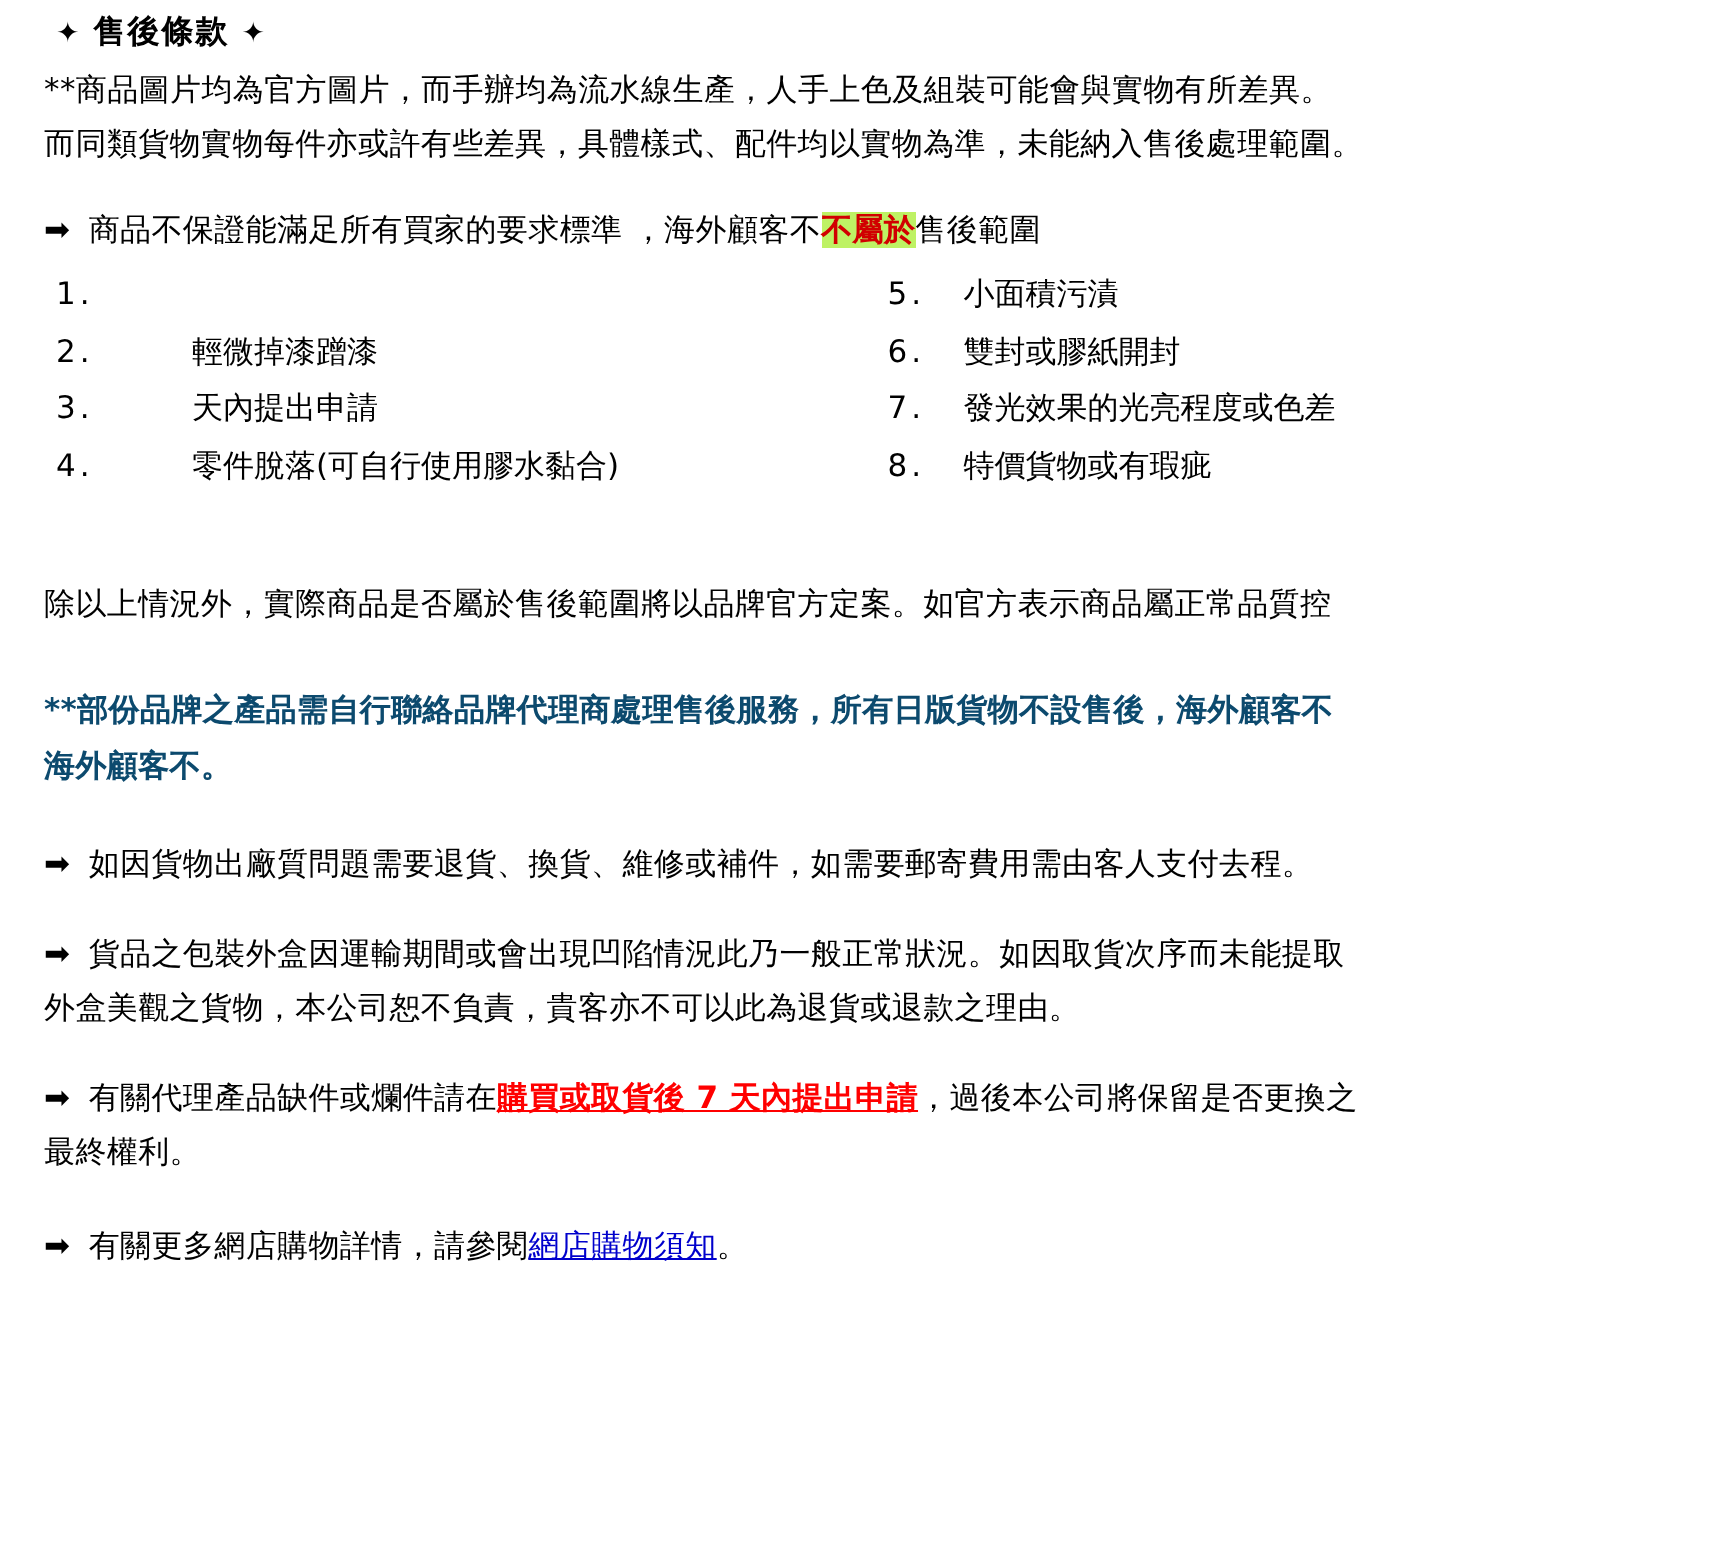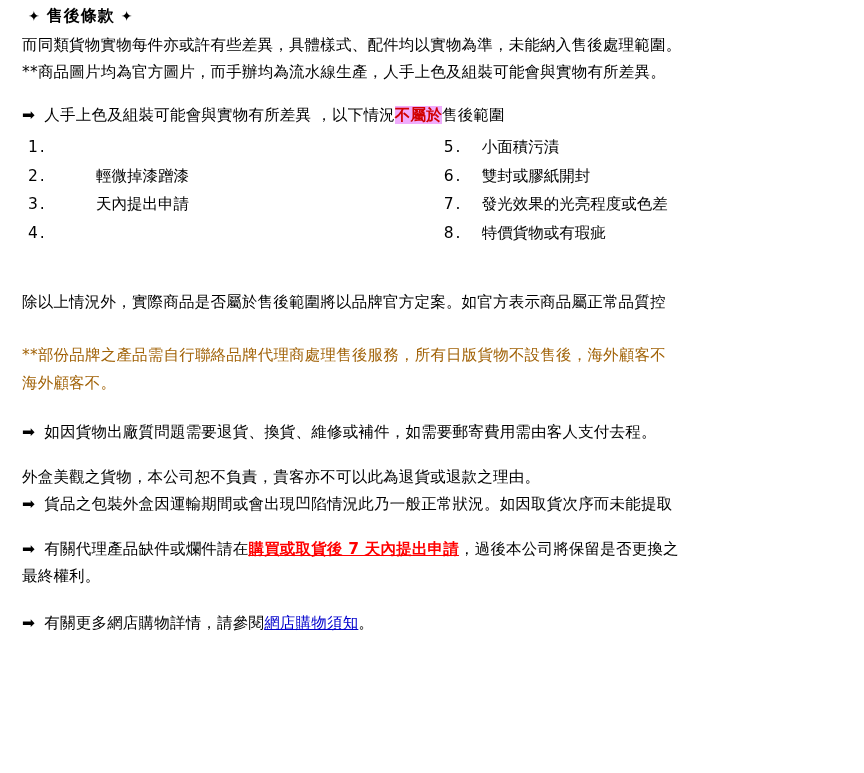--- a/index.html
+++ b/index.html
@@ -38,27 +38,27 @@
     letter-spacing: 0.2px;
   }
   .block-gap {
     height: 16px;
   }
   .arrow {
     font-family: "DejaVu Sans", sans-serif;
     padding-right: 4px;
   }
   .hl {
-    background: #f0abfc;
+    background: #bef264;
     color: #d10000;
     font-weight: bold;
   }
   .red-bold {
-    color: #a16207;
-    font-weight: normal;
+    color: #0c4a6e;
+    font-weight: bold;
   }
   .red-underline {
     color: #ff0000;
     font-weight: bold;
     text-decoration: underline;
   }
   .link {
     color: #0000cc;
     text-decoration: underline;
     cursor: pointer;
@@ -96,45 +96,46 @@
 </style>
 </head>
 <body>
 
 <div class="page">
 
   <div class="title-line">
     <span class="diamond">✦</span><span>售後條款</span><span class="diamond">✦</span>
   </div>
 
+  <p class="para">**商品圖片均為官方圖片，而手辦均為流水線生產，人手上色及組裝可能會與實物有所差異。</p>
   <p class="para">而同類貨物實物每件亦或許有些差異，具體樣式、配件均以實物為準，未能納入售後處理範圍。</p>
-  <p class="para">**商品圖片均為官方圖片，而手辦均為流水線生產，人手上色及組裝可能會與實物有所差異。</p>
 
   <div class="block-gap"></div>
 
   <p class="para">
     <span class="arrow">➡</span>
-    <span>人手上色及組裝可能會與實物有所差異 ，以下情況</span><span class="hl">不屬於</span><span>售後範圍</span>
+    <span>商品不保證能滿足所有買家的要求標準 ，海外顧客不</span><span class="hl">不屬於</span><span>售後範圍</span>
   </p>
 
   <div class="list-wrap">
     <div class="list-col">
       <div class="li">
         <span class="num">1.</span>
       </div>
       <div class="li">
         <span class="num">2.</span>
         <span class="txt">輕微掉漆蹭漆</span>
       </div>
       <div class="li">
         <span class="num">3.</span>
         <span class="txt">天內提出申請</span>
       </div>
       <div class="li">
         <span class="num">4.</span>
+        <span class="txt">零件脫落(可自行使用膠水黏合)</span>
       </div>
     </div>
     <div class="list-col second">
       <div class="li second">
         <span class="num">5.</span>
         <span class="txt">小面積污漬</span>
       </div>
       <div class="li second">
         <span class="num">6.</span>
         <span class="txt">雙封或膠紙開封</span>
@@ -161,25 +162,25 @@
 
   <div style="height:22px"></div>
 
   <p class="para">
     <span class="arrow">➡</span>
     <span>如因貨物出廠質問題需要退貨、換貨、維修或補件，如需要郵寄費用需由客人支付去程。</span>
   </p>
 
   <div style="height:18px"></div>
 
-  <p class="para">外盒美觀之貨物，本公司恕不負責，貴客亦不可以此為退貨或退款之理由。</p>
   <p class="para">
     <span class="arrow">➡</span>
     <span>貨品之包裝外盒因運輸期間或會出現凹陷情況此乃一般正常狀況。如因取貨次序而未能提取</span>
   </p>
+  <p class="para">外盒美觀之貨物，本公司恕不負責，貴客亦不可以此為退貨或退款之理由。</p>
 
   <div style="height:18px"></div>
 
   <p class="para">
     <span class="arrow">➡</span>
     <span>有關代理產品缺件或爛件請在</span><span class="red-underline">購買或取貨後 7 天內提出申請</span><span>，過後本公司將保留是否更換之</span>
   </p>
   <p class="para">最終權利。</p>
 
   <div style="height:20px"></div>

